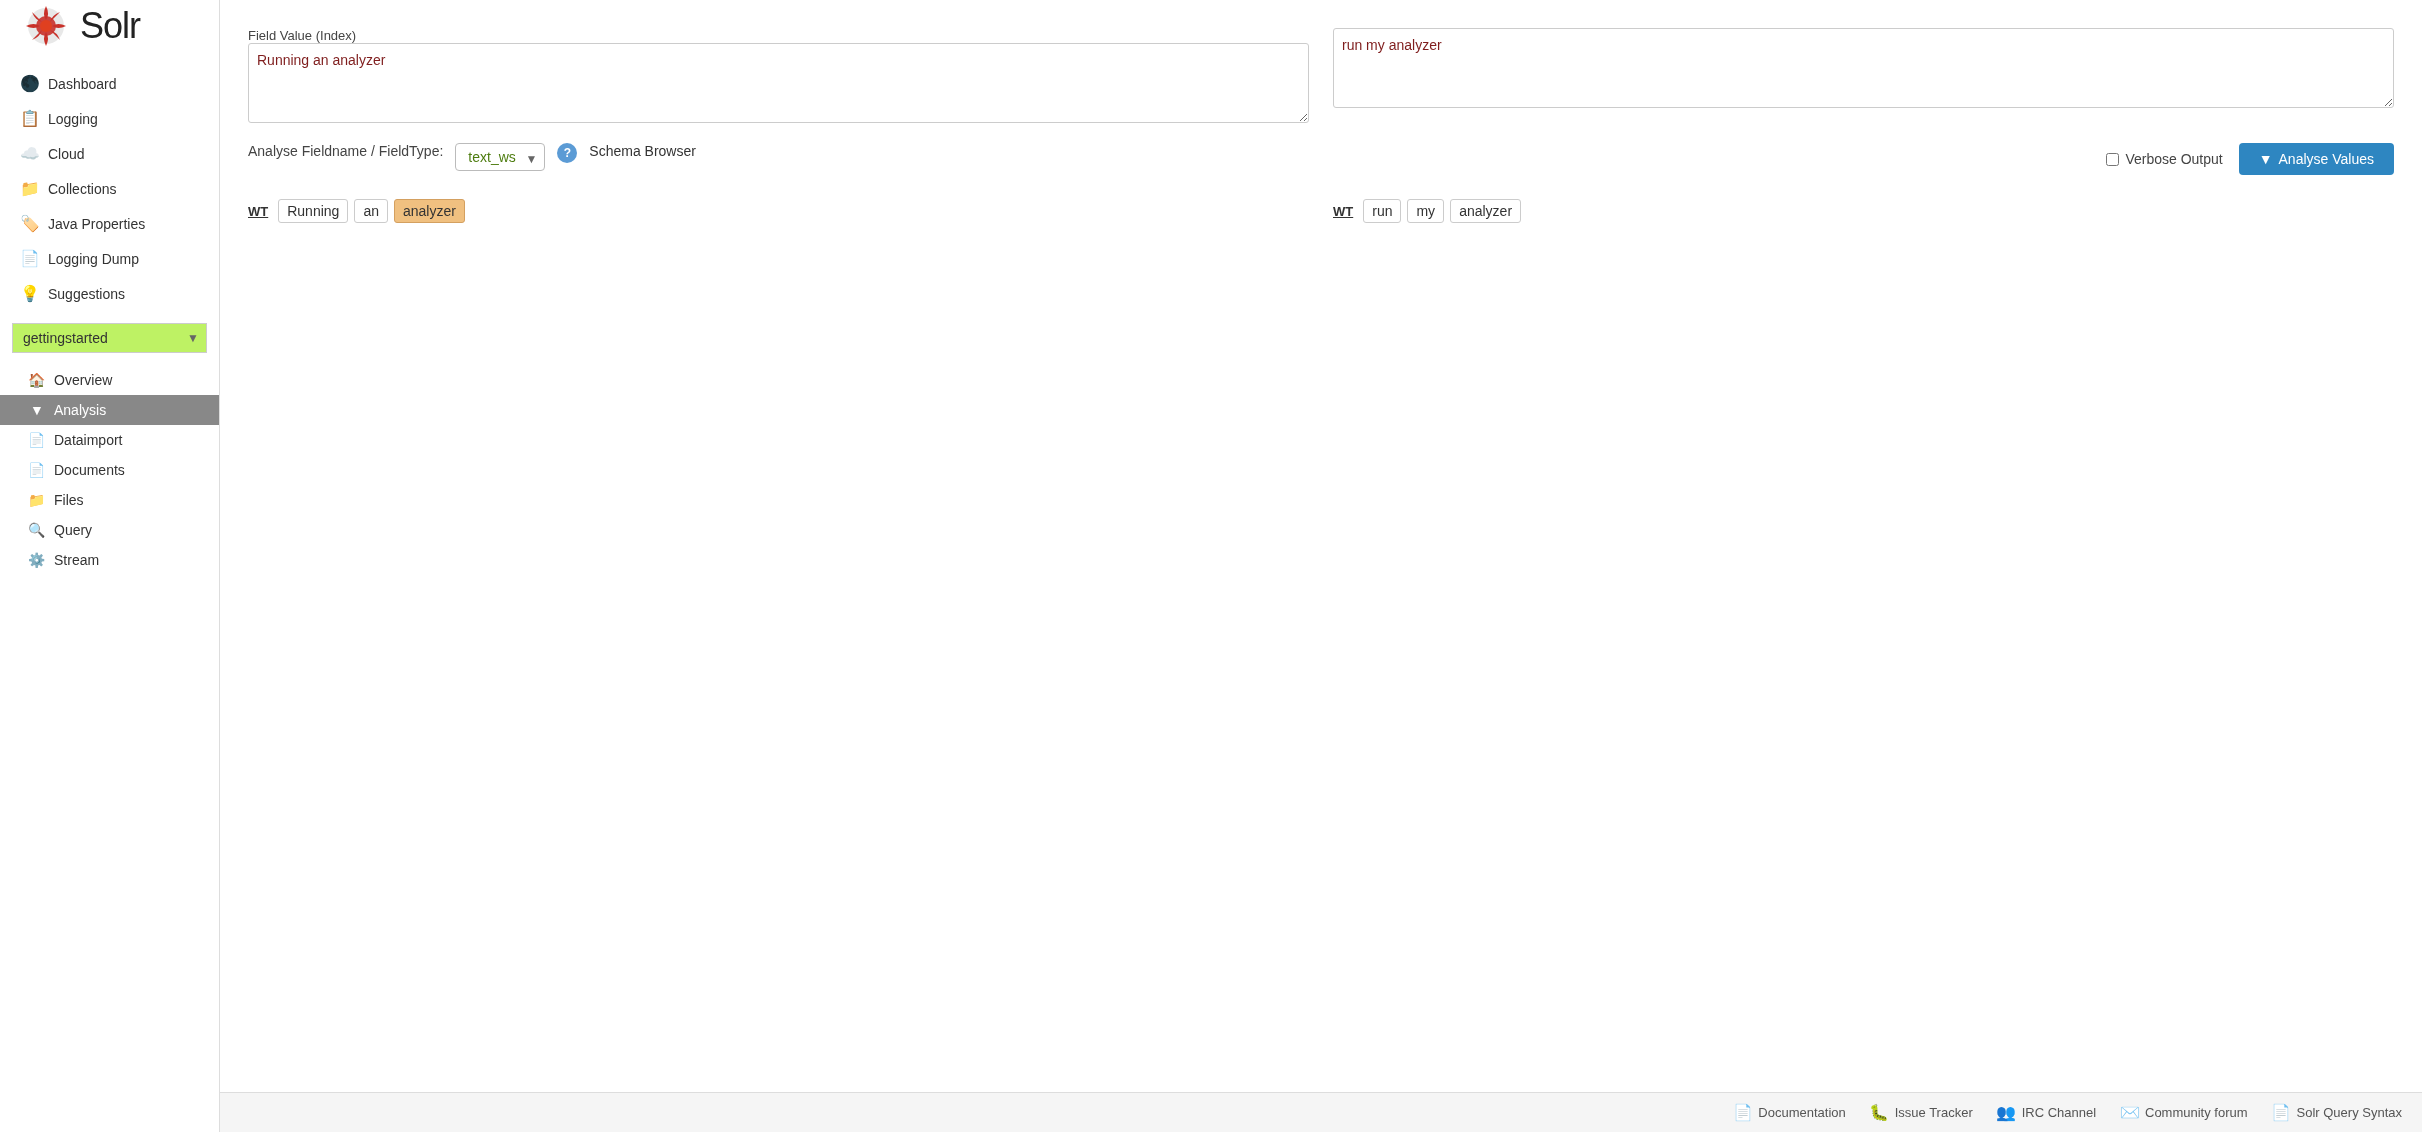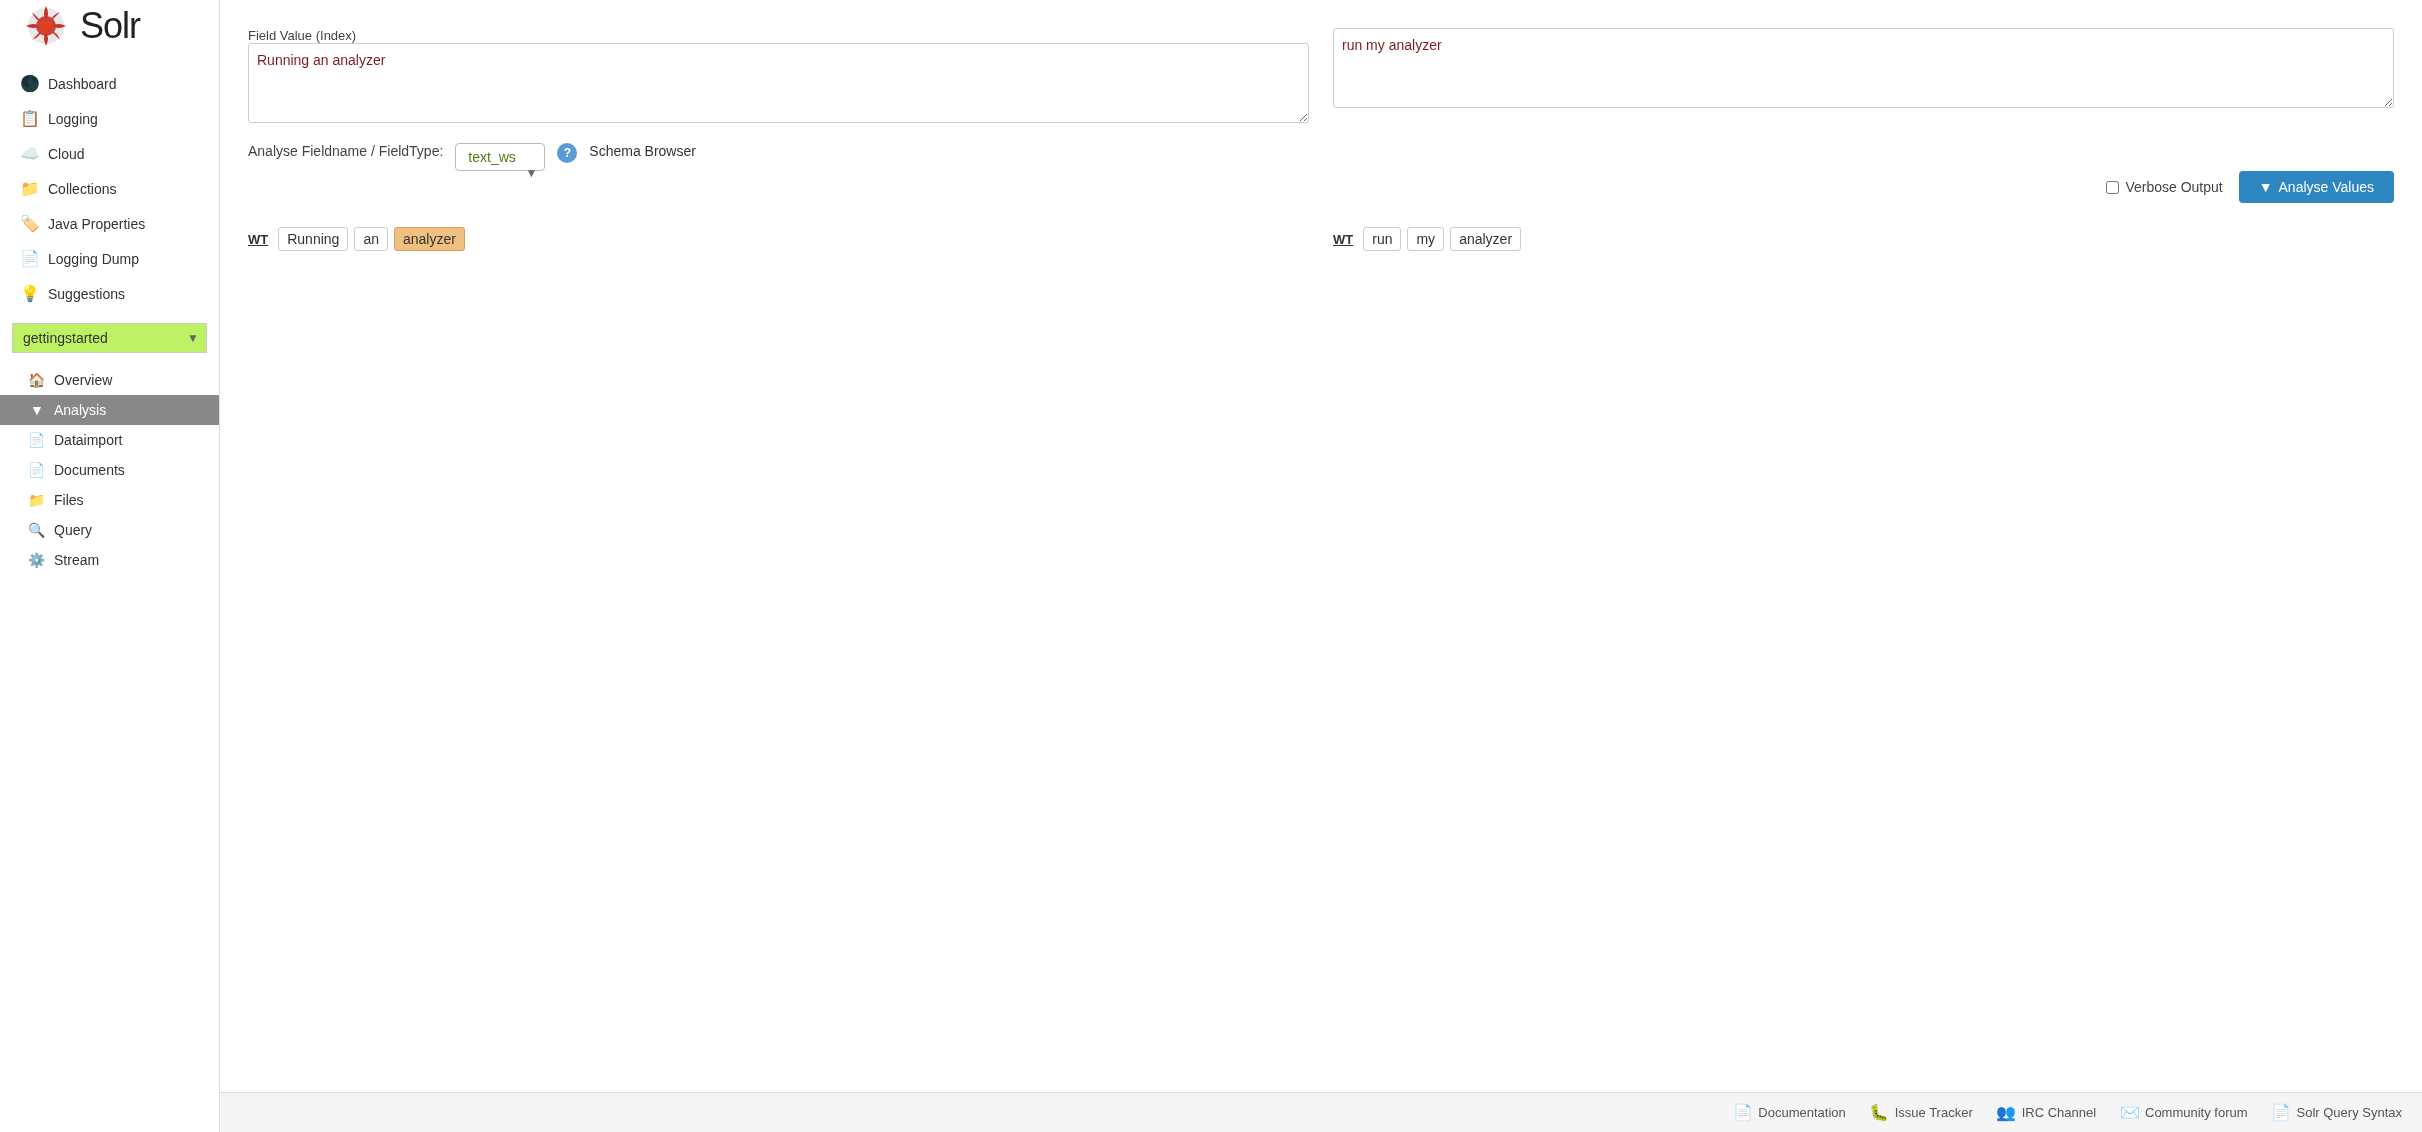--- a/index.html
+++ b/index.html
@@ -210,21 +210,20 @@
       color: #333;
       font-size: 14px;
       cursor: pointer;
       text-decoration: none;
     }
     .right-options {
       margin-left: auto;
       display: flex;
       align-items: center;
       gap: 16px;
-      margin-top: 28px;
     }
     .verbose-label {
       display: flex;
       align-items: center;
       gap: 6px;
       cursor: pointer;
       font-size: 14px;
       color: #444;
     }
     .analyse-btn {

